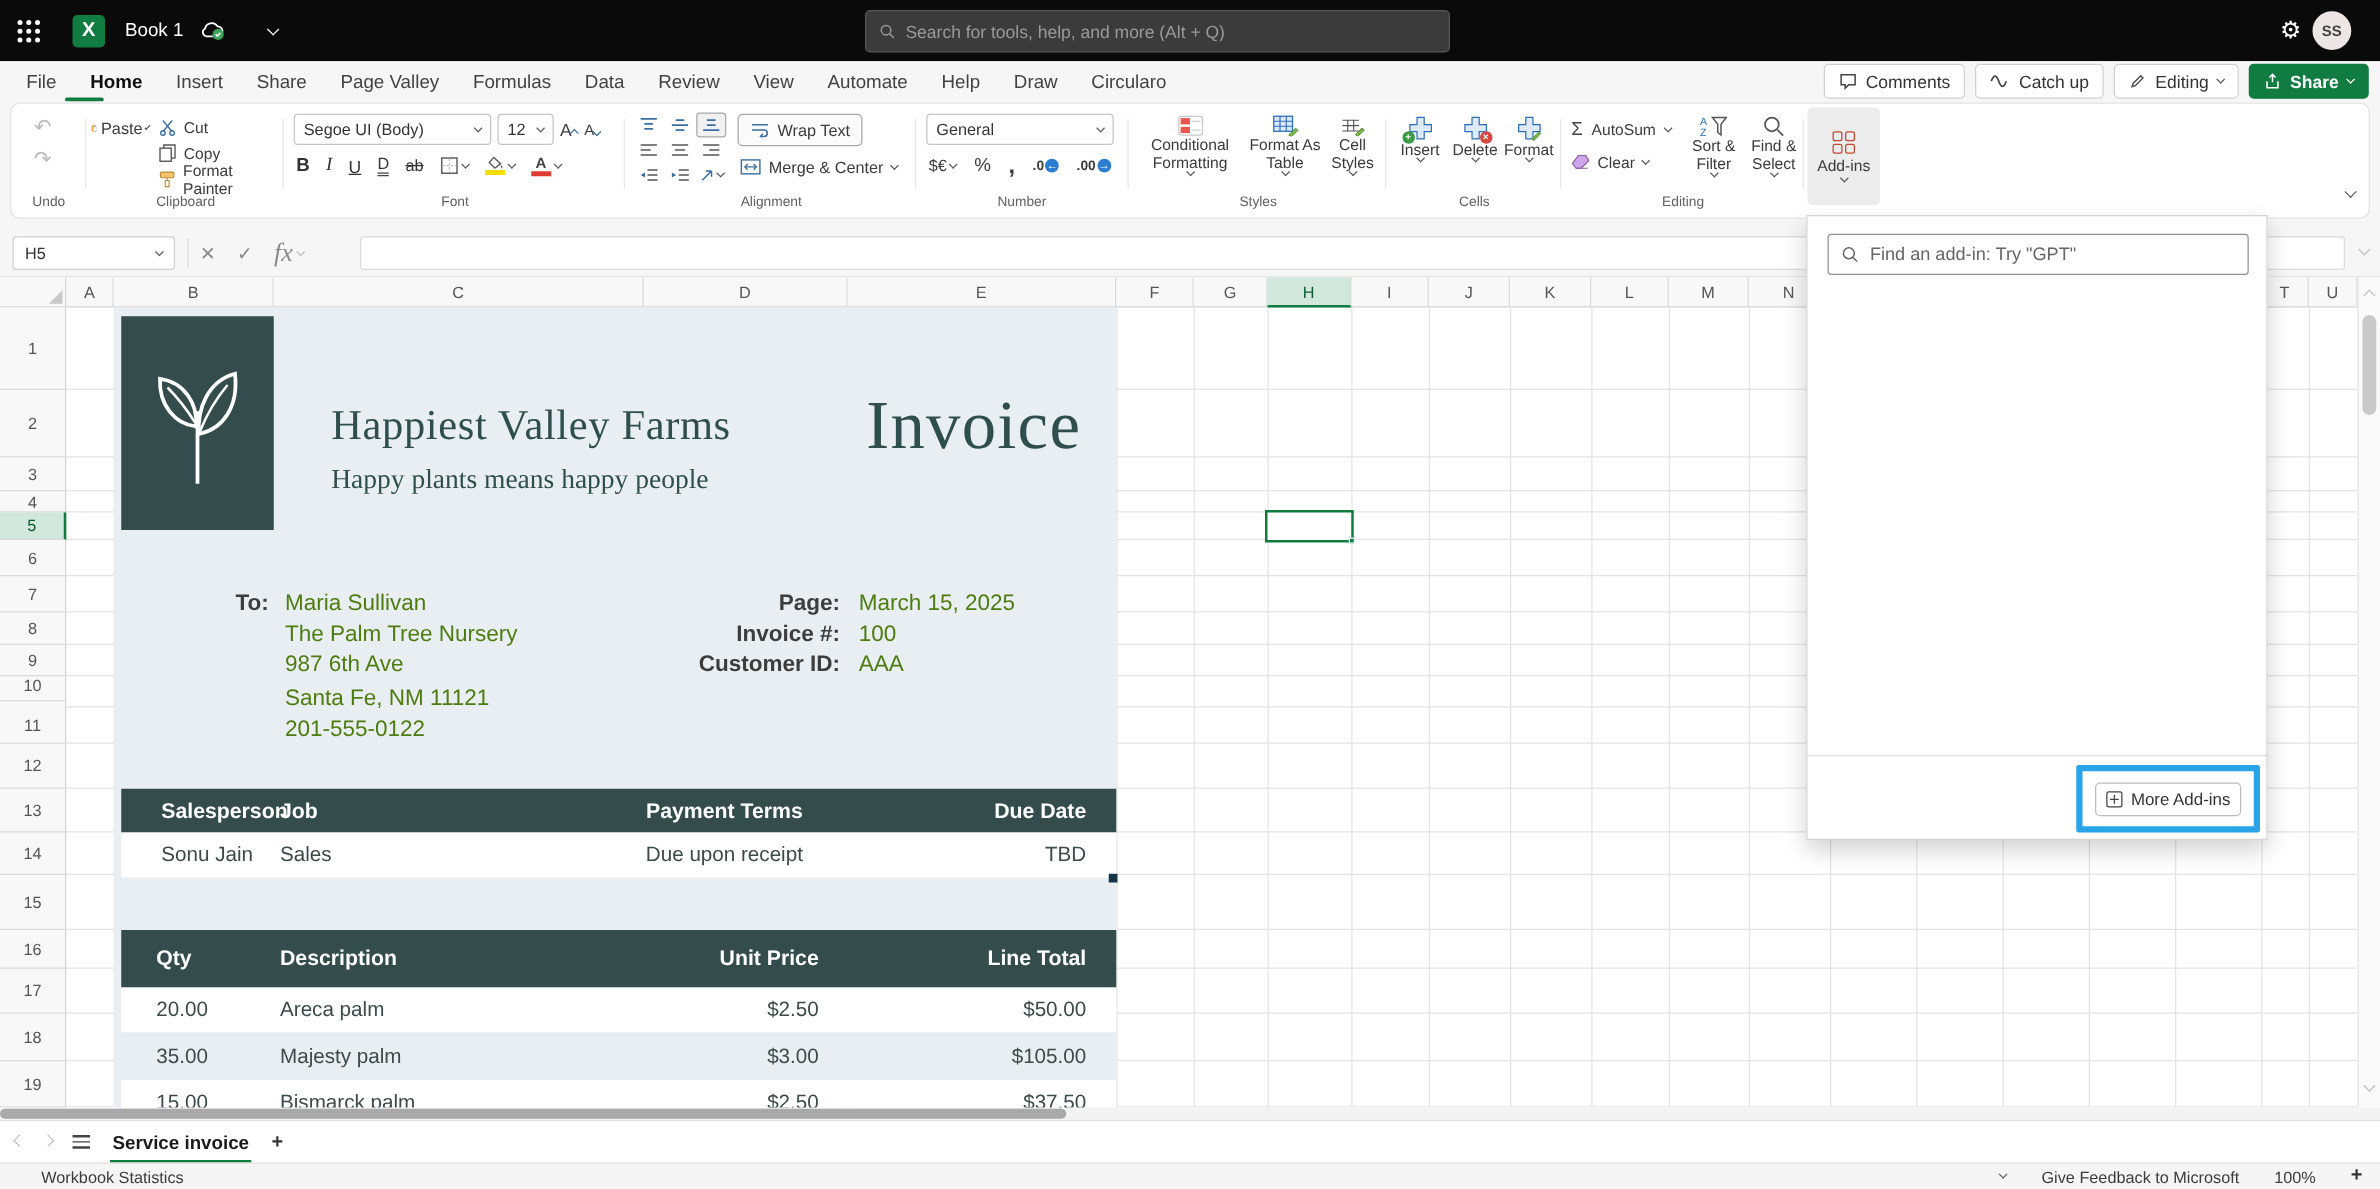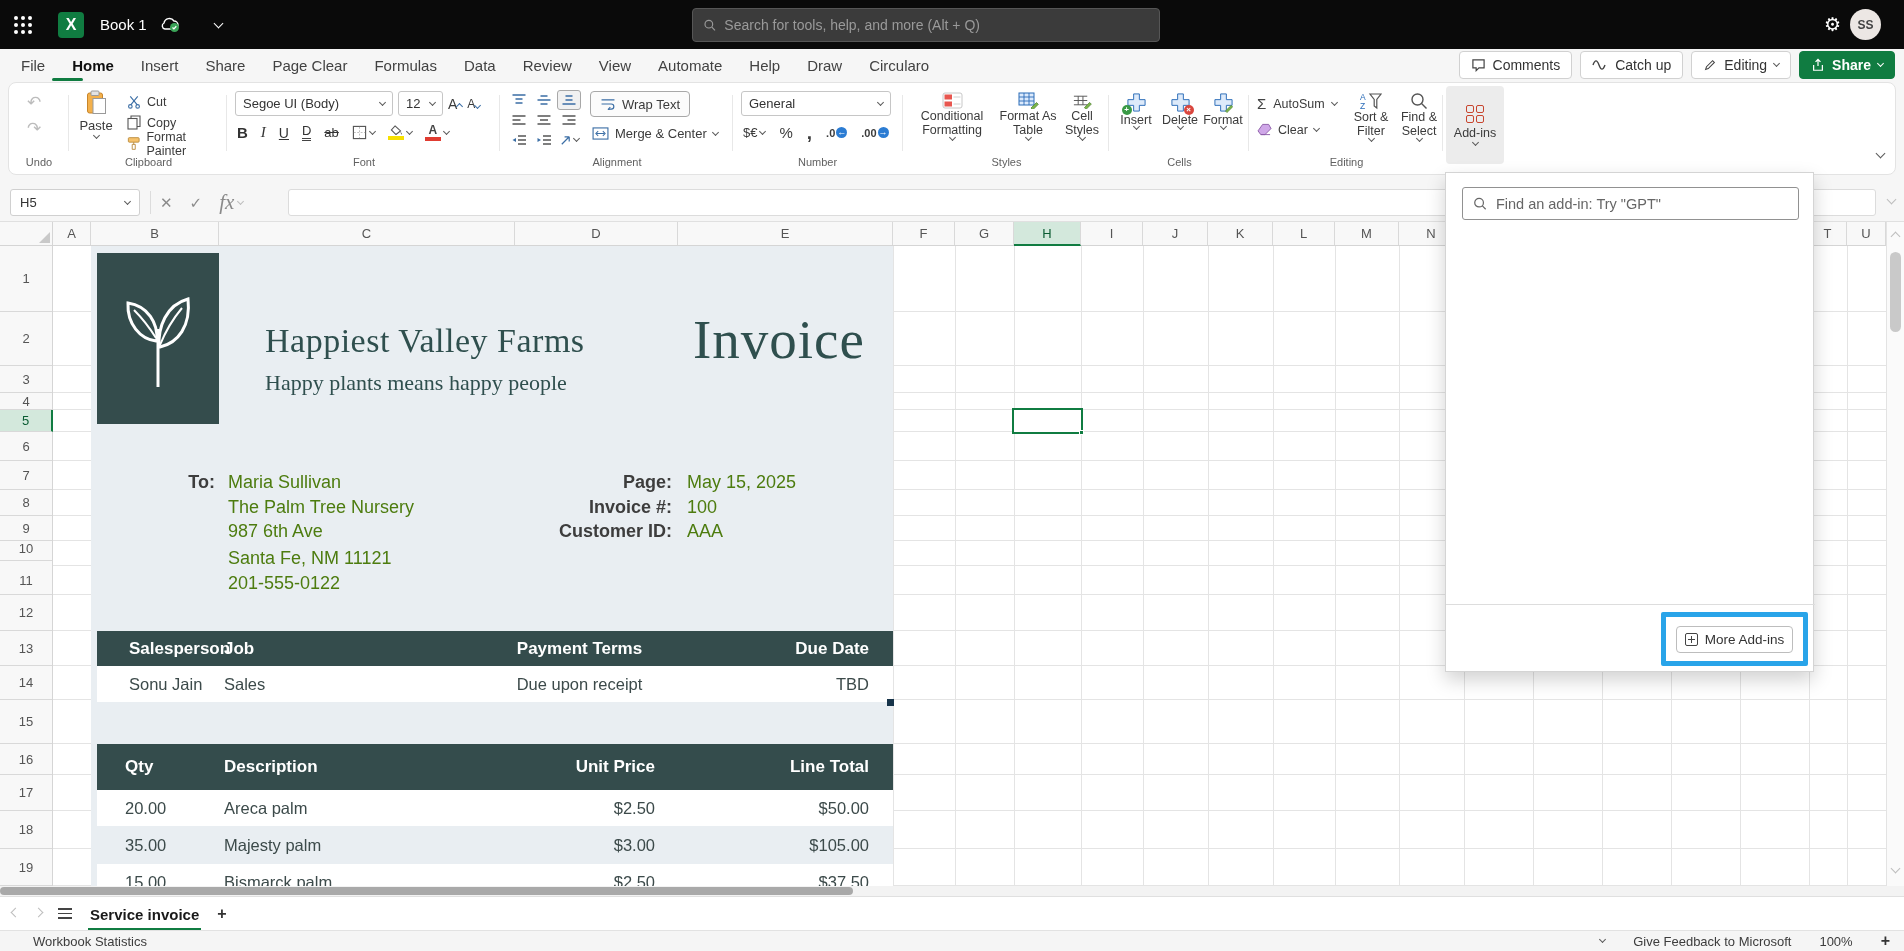--- a/index.html
+++ b/index.html
@@ -34,21 +34,21 @@
 #home-underline{position:absolute;left:52px;top:29px;width:31px;height:3px;background:#107C41;border-radius:2px}
 #menu-right{position:absolute;right:9px;top:2px;display:flex;gap:8px;align-items:center}
 .pill{height:28px;border:1px solid #d1d1d1;border-radius:4px;background:#fff;display:flex;align-items:center;gap:7px;padding:0 11px;font-size:14px;color:#333}
 .pill.share{background:#107C41;border-color:#107C41;color:#fff;font-weight:600}
 
 #ribbon{position:absolute;left:0;top:82px;width:1904px;height:101px;background:#f6f6f6}
 #ribbon-card{position:absolute;left:8px;top:0;width:1888px;height:93px;background:#fff;border:1px solid #e3e3e3;border-radius:8px}
 .group{position:absolute;top:5px;height:82px}
 .glabel{position:absolute;bottom:2px;left:0;width:100%;text-align:center;font-size:11px;color:#616161}
 .gdiv{position:absolute;top:12px;height:56px;width:1px;background:#e8e8e8}
-.rbig{display:flex;flex-direction:column;align-items:center;gap:3px;font-size:13px;color:#3b3b3b}
+.rbig{display:flex;align-items:center;gap:3px;font-size:13px;color:#3b3b3b}
 .rsm{display:flex;align-items:center;gap:6px;font-size:12.5px;color:#3b3b3b;height:19px}
 .selbox{display:flex;align-items:center;justify-content:space-between;background:#fff;border:1px solid #c6c6c6;border-radius:3px;padding:0 7px;font-size:13px;color:#333;height:25px}
 .disabled{color:#bcbcbc}
 .badge{position:absolute;width:10px;height:10px;border-radius:50%;color:#fff;font-size:8px;line-height:10px;text-align:center;font-weight:700}
 .underbar{display:block;height:4px;width:16px;margin-top:1px}
 .stackbtn{display:flex;flex-direction:column;align-items:center;font-size:12.5px;color:#3b3b3b;line-height:1.15;text-align:center}
 #addins-btn{position:absolute;left:1437px;top:3px;width:58px;height:78px;background:#ececec;border-radius:4px;display:flex;flex-direction:column;align-items:center;justify-content:center;gap:3px;font-size:12.5px;color:#3b3b3b}
 .ai-grid{display:grid;grid-template-columns:8px 8px;grid-template-rows:8px 8px;gap:2px}
 .ai-grid i{border:1.6px solid #C8452E;border-radius:2px}
 
@@ -149,21 +149,21 @@
     <span class="gear">⚙</span>
     <span class="avatar">SS</span>
   </header>
 
   <nav id="menubar">
     <div id="menu-items">
       <span class="mi">File</span>
       <span class="mi active">Home</span>
       <span class="mi">Insert</span>
       <span class="mi">Share</span>
-      <span class="mi">Page Clear</span>
+      <span class="mi">Page Valley</span>
       <span class="mi">Formulas</span>
       <span class="mi">Data</span>
       <span class="mi">Review</span>
       <span class="mi">View</span>
       <span class="mi">Automate</span>
       <span class="mi">Help</span>
       <span class="mi">Draw</span>
       <span class="mi">Circularo</span>
     </div>
     <div id="home-underline"></div>
@@ -601,21 +601,21 @@
         <div id="inv-title" class="serif">Invoice</div>
 
         <div class="inv-label" style="left:60px;top:226px;width:64px">To:</div>
         <div class="inv-val" style="left:137px;top:226px">Maria Sullivan</div>
         <div class="inv-val" style="left:137px;top:251px">The Palm Tree Nursery</div>
         <div class="inv-val" style="left:137px;top:275px">987 6th Ave</div>
         <div class="inv-val" style="left:137px;top:302px">Santa Fe, NM 11121</div>
         <div class="inv-val" style="left:137px;top:327px">201-555-0122</div>
 
         <div class="inv-label" style="left:420px;top:226px;width:161px">Page:</div>
-        <div class="inv-val" style="left:596px;top:226px">May 15, 2025</div>
+        <div class="inv-val" style="left:596px;top:226px">March 15, 2025</div>
         <div class="inv-label" style="left:420px;top:251px;width:161px">Invoice #:</div>
         <div class="inv-val" style="left:596px;top:251px">100</div>
         <div class="inv-label" style="left:420px;top:275px;width:161px">Customer ID:</div>
         <div class="inv-val" style="left:596px;top:275px">AAA</div>
 
         <div class="itable" style="top:385px">
           <div class="irow head" style="height:35px">
             <span class="t1c1">Salesperson</span>
             <span class="t1c2">Job</span>
             <span class="t1c3">Payment Terms</span>

